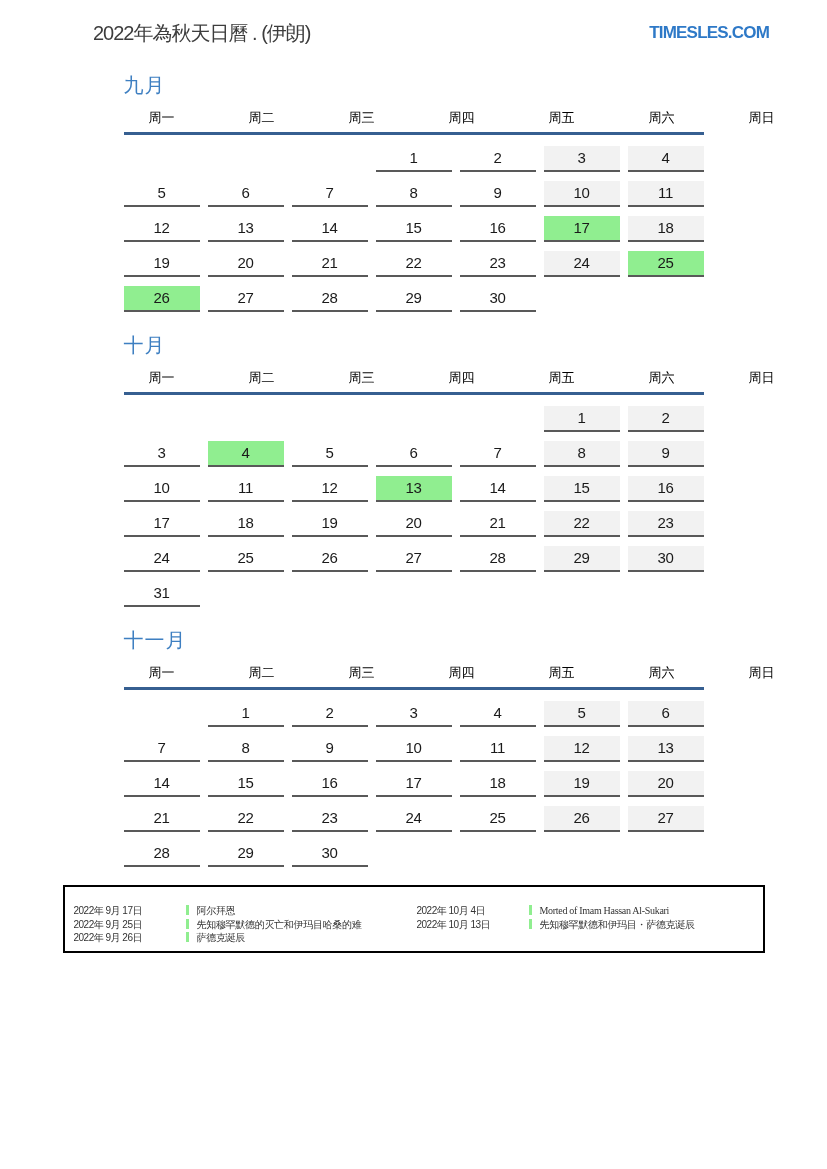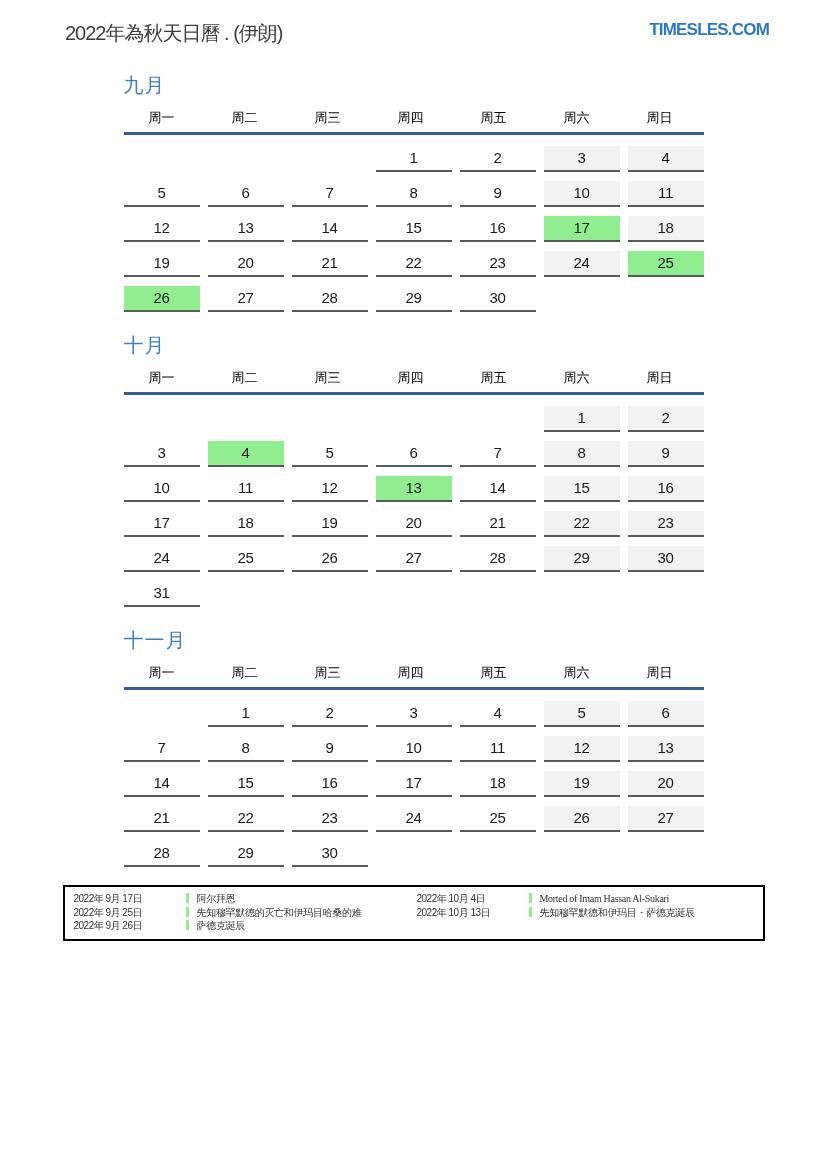--- a/index.html
+++ b/index.html
@@ -1,37 +1,37 @@
 <!DOCTYPE html>
 <html style="--accent-blue: #3E7FC1; --separator-blue: #365F91; --site-blue: #2E79C7; --holiday-green: #90EE90; --weekend-gray: #F2F2F2; --underline-gray: #595959;"><head>
 <meta charset="utf-8">
 <style>
   html,body{margin:0;padding:0;background:#e8e8e8;}
   .page{
     width:827px;height:1169px;background:#ffffff;margin:0 auto;
     font-family:"Liberation Sans","DejaVu Sans",sans-serif;
     color:#1a1a1a;position:relative;overflow:hidden;box-sizing:border-box;
   }
-  .header{display:flex;justify-content:space-between;align-items:flex-start;padding:20px 58px 0 65px;}
+  .header{display:flex;justify-content:space-between;align-items:center;padding:20px 58px 0 65px;margin-left:28px;}
   .page-title{font-size:20px;letter-spacing:-1px;color:#3d3d3d;font-weight:400;line-height:26px;}
   .site-link{font-size:17px;font-weight:bold;letter-spacing:-0.8px;color:var(--site-blue,#2E79C7);line-height:20px;text-decoration:none;cursor:pointer;}
   .month{width:580px;margin:0 auto;}
   .m-title{margin-top:26px;font-size:20px;line-height:26px;color:var(--accent-blue,#3E7FC1);letter-spacing:1px;}
   .m-title.gap{margin-top:20px;}
-  .wd-row{display:grid;grid-template-columns:repeat(7,76px);column-gap:7px;margin-top:12px;}
+  .wd-row{display:grid;grid-template-columns:repeat(7,76px);column-gap:24px;margin-top:12px;}
   .wd{height:16px;line-height:16px;text-align:center;font-size:13px;color:#000;}
   .sep-line{height:3px;background:var(--separator-blue,#365F91);margin-top:6px;}
   .day-grid{display:grid;grid-template-columns:repeat(7,76px);column-gap:8px;row-gap:9px;margin-top:11px;}
   .cell{height:24px;line-height:24px;text-align:center;font-size:15px;letter-spacing:-0.3px;
         border-bottom:2px solid var(--underline-gray,#595959);}
   .cell.empty{border-bottom:none;}
   .cell.weekend{background:var(--weekend-gray,#F2F2F2);}
   .cell.holiday{background:var(--holiday-green,#90EE90);}
   .legend-box{width:702px;box-sizing:border-box;margin:18px auto 0;border:2px solid #000;
-              display:grid;grid-template-columns:1fr 1fr;padding:5px 9px 6px;column-gap:6px;}
+              display:grid;grid-template-columns:1fr 1fr;padding:17px 9px 6px;column-gap:6px;}
   .legend-col{display:flex;flex-direction:column;}
   .legend-item{display:flex;align-items:flex-start;font-size:10px;line-height:13.5px;color:#333;}
   .legend-date{flex:0 0 112px;letter-spacing:-0.5px;}
   .legend-bar{flex:0 0 3px;height:10px;background:var(--holiday-green,#90EE90);margin:1px 8px 0 0;}
   .legend-event{flex:1;letter-spacing:-0.3px;font-family:Liberation Serif, serif;}
 </style>
 </head>
 <body>
 
 <div class="page">

